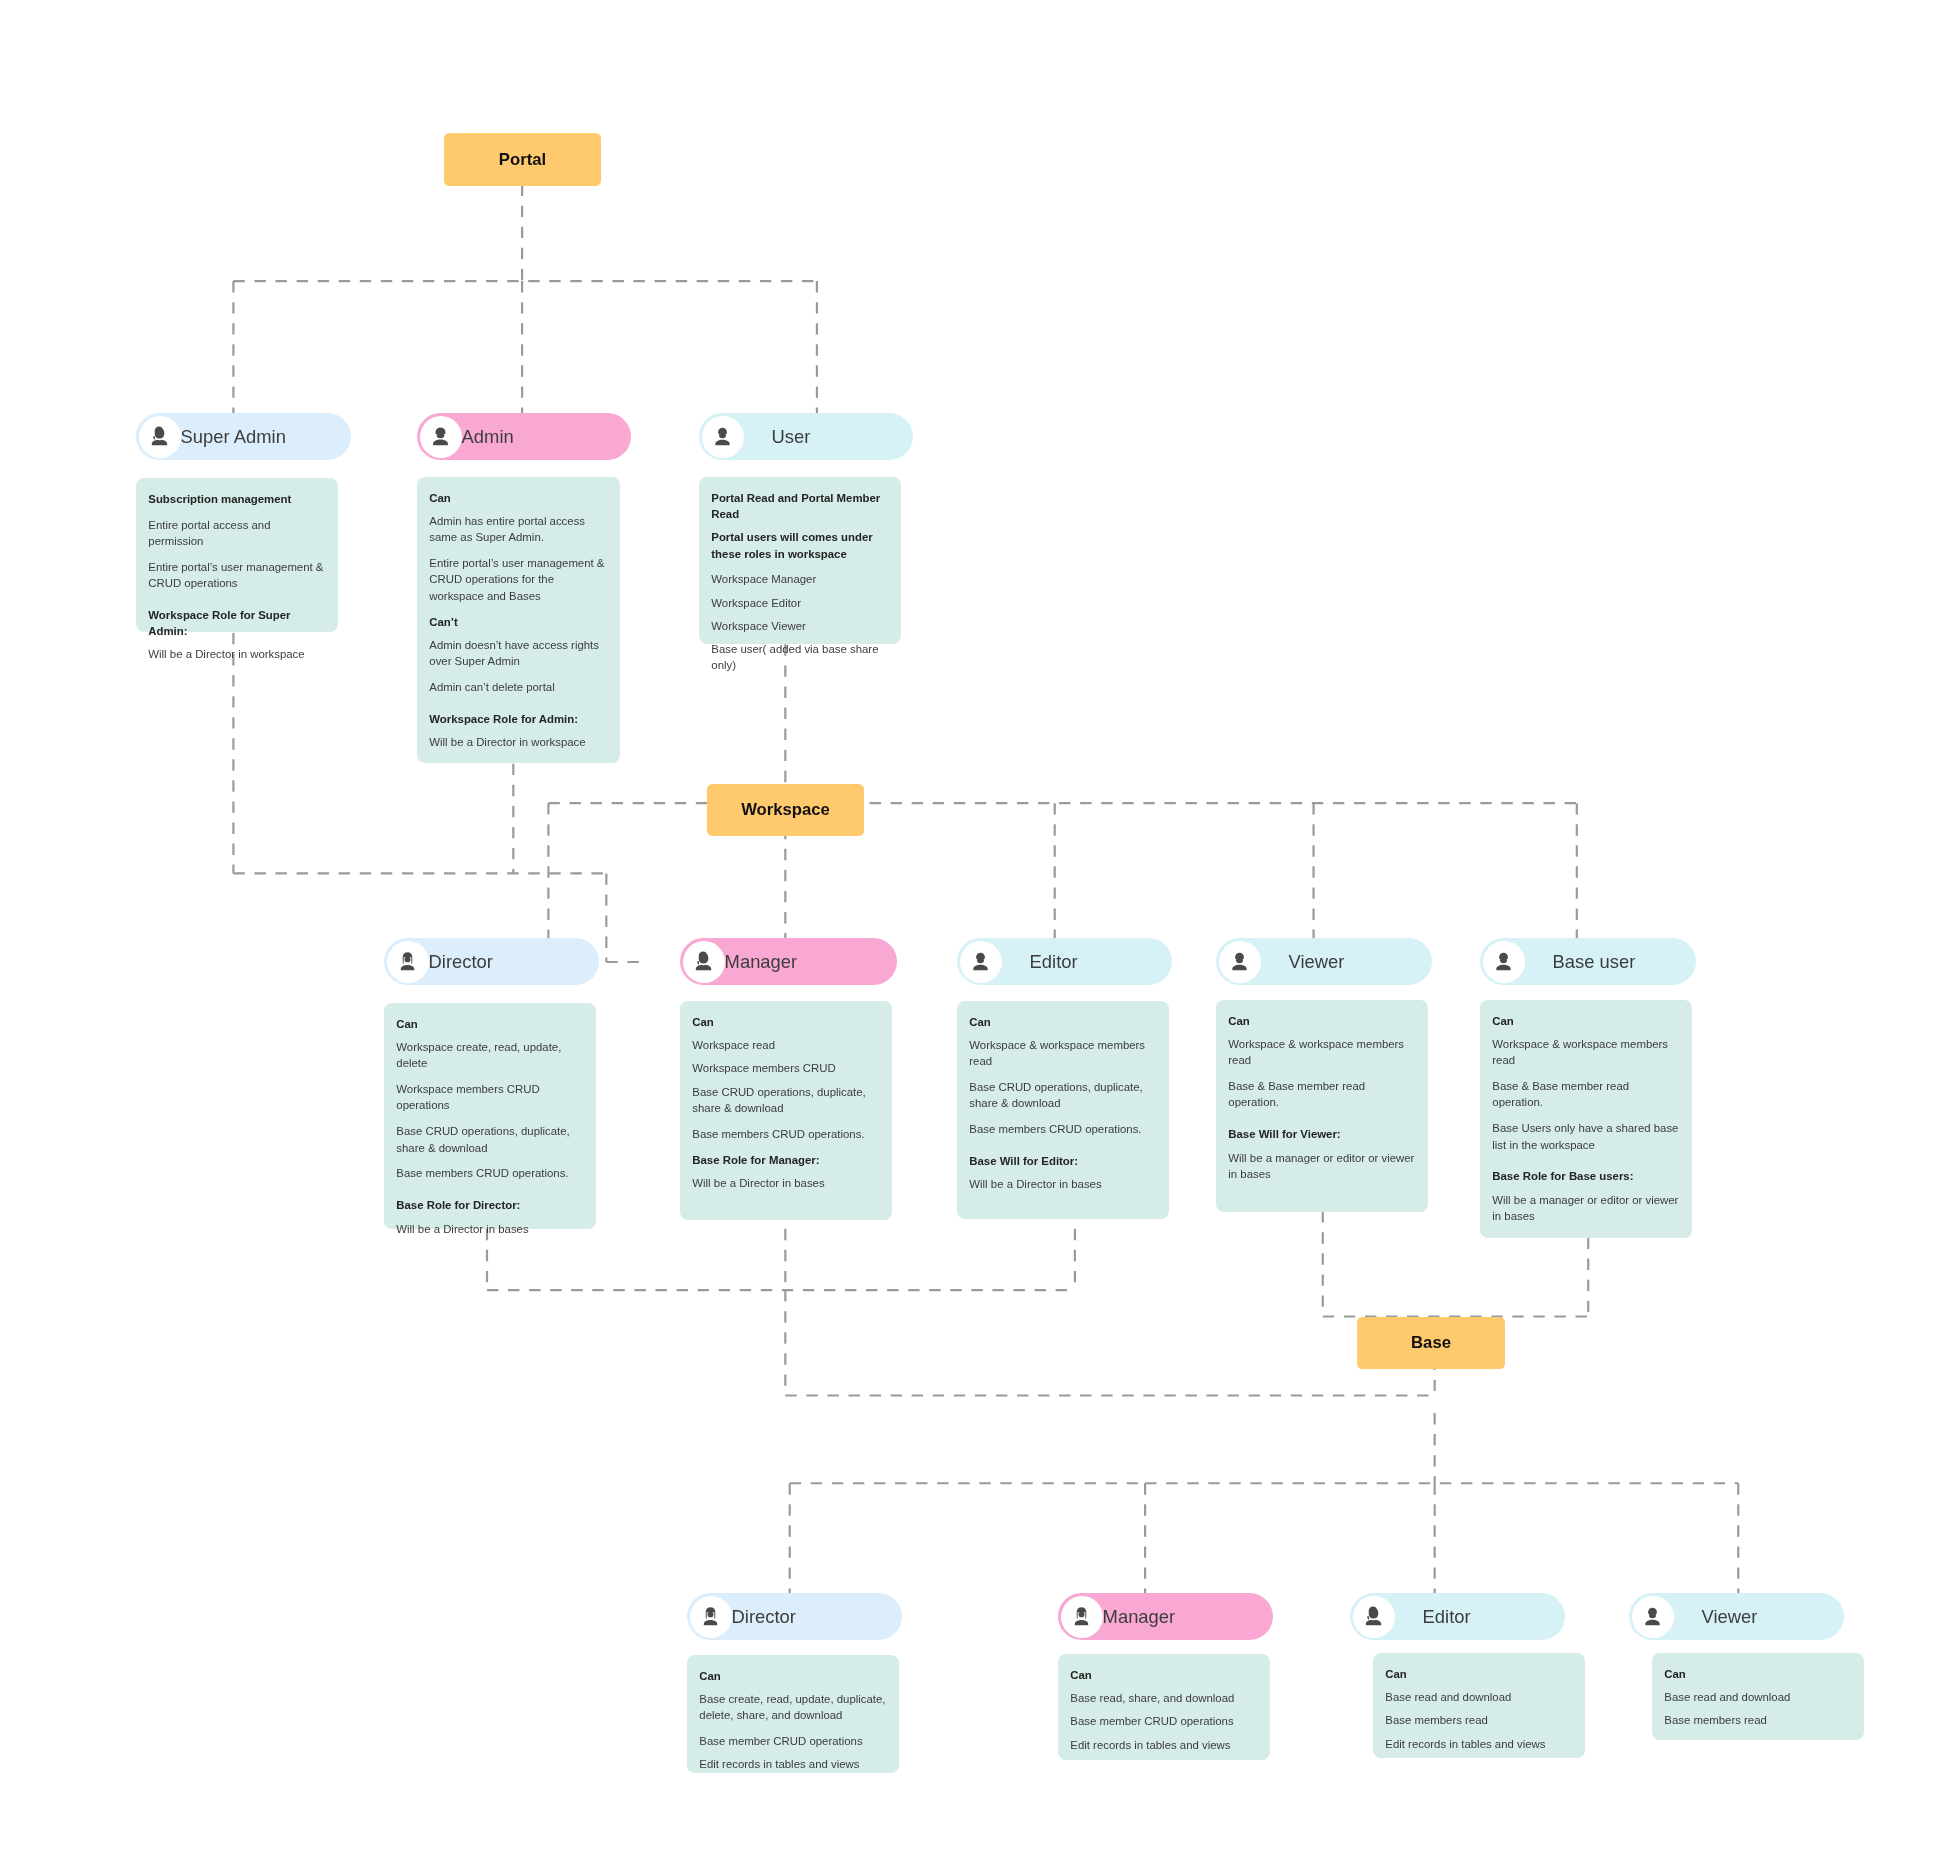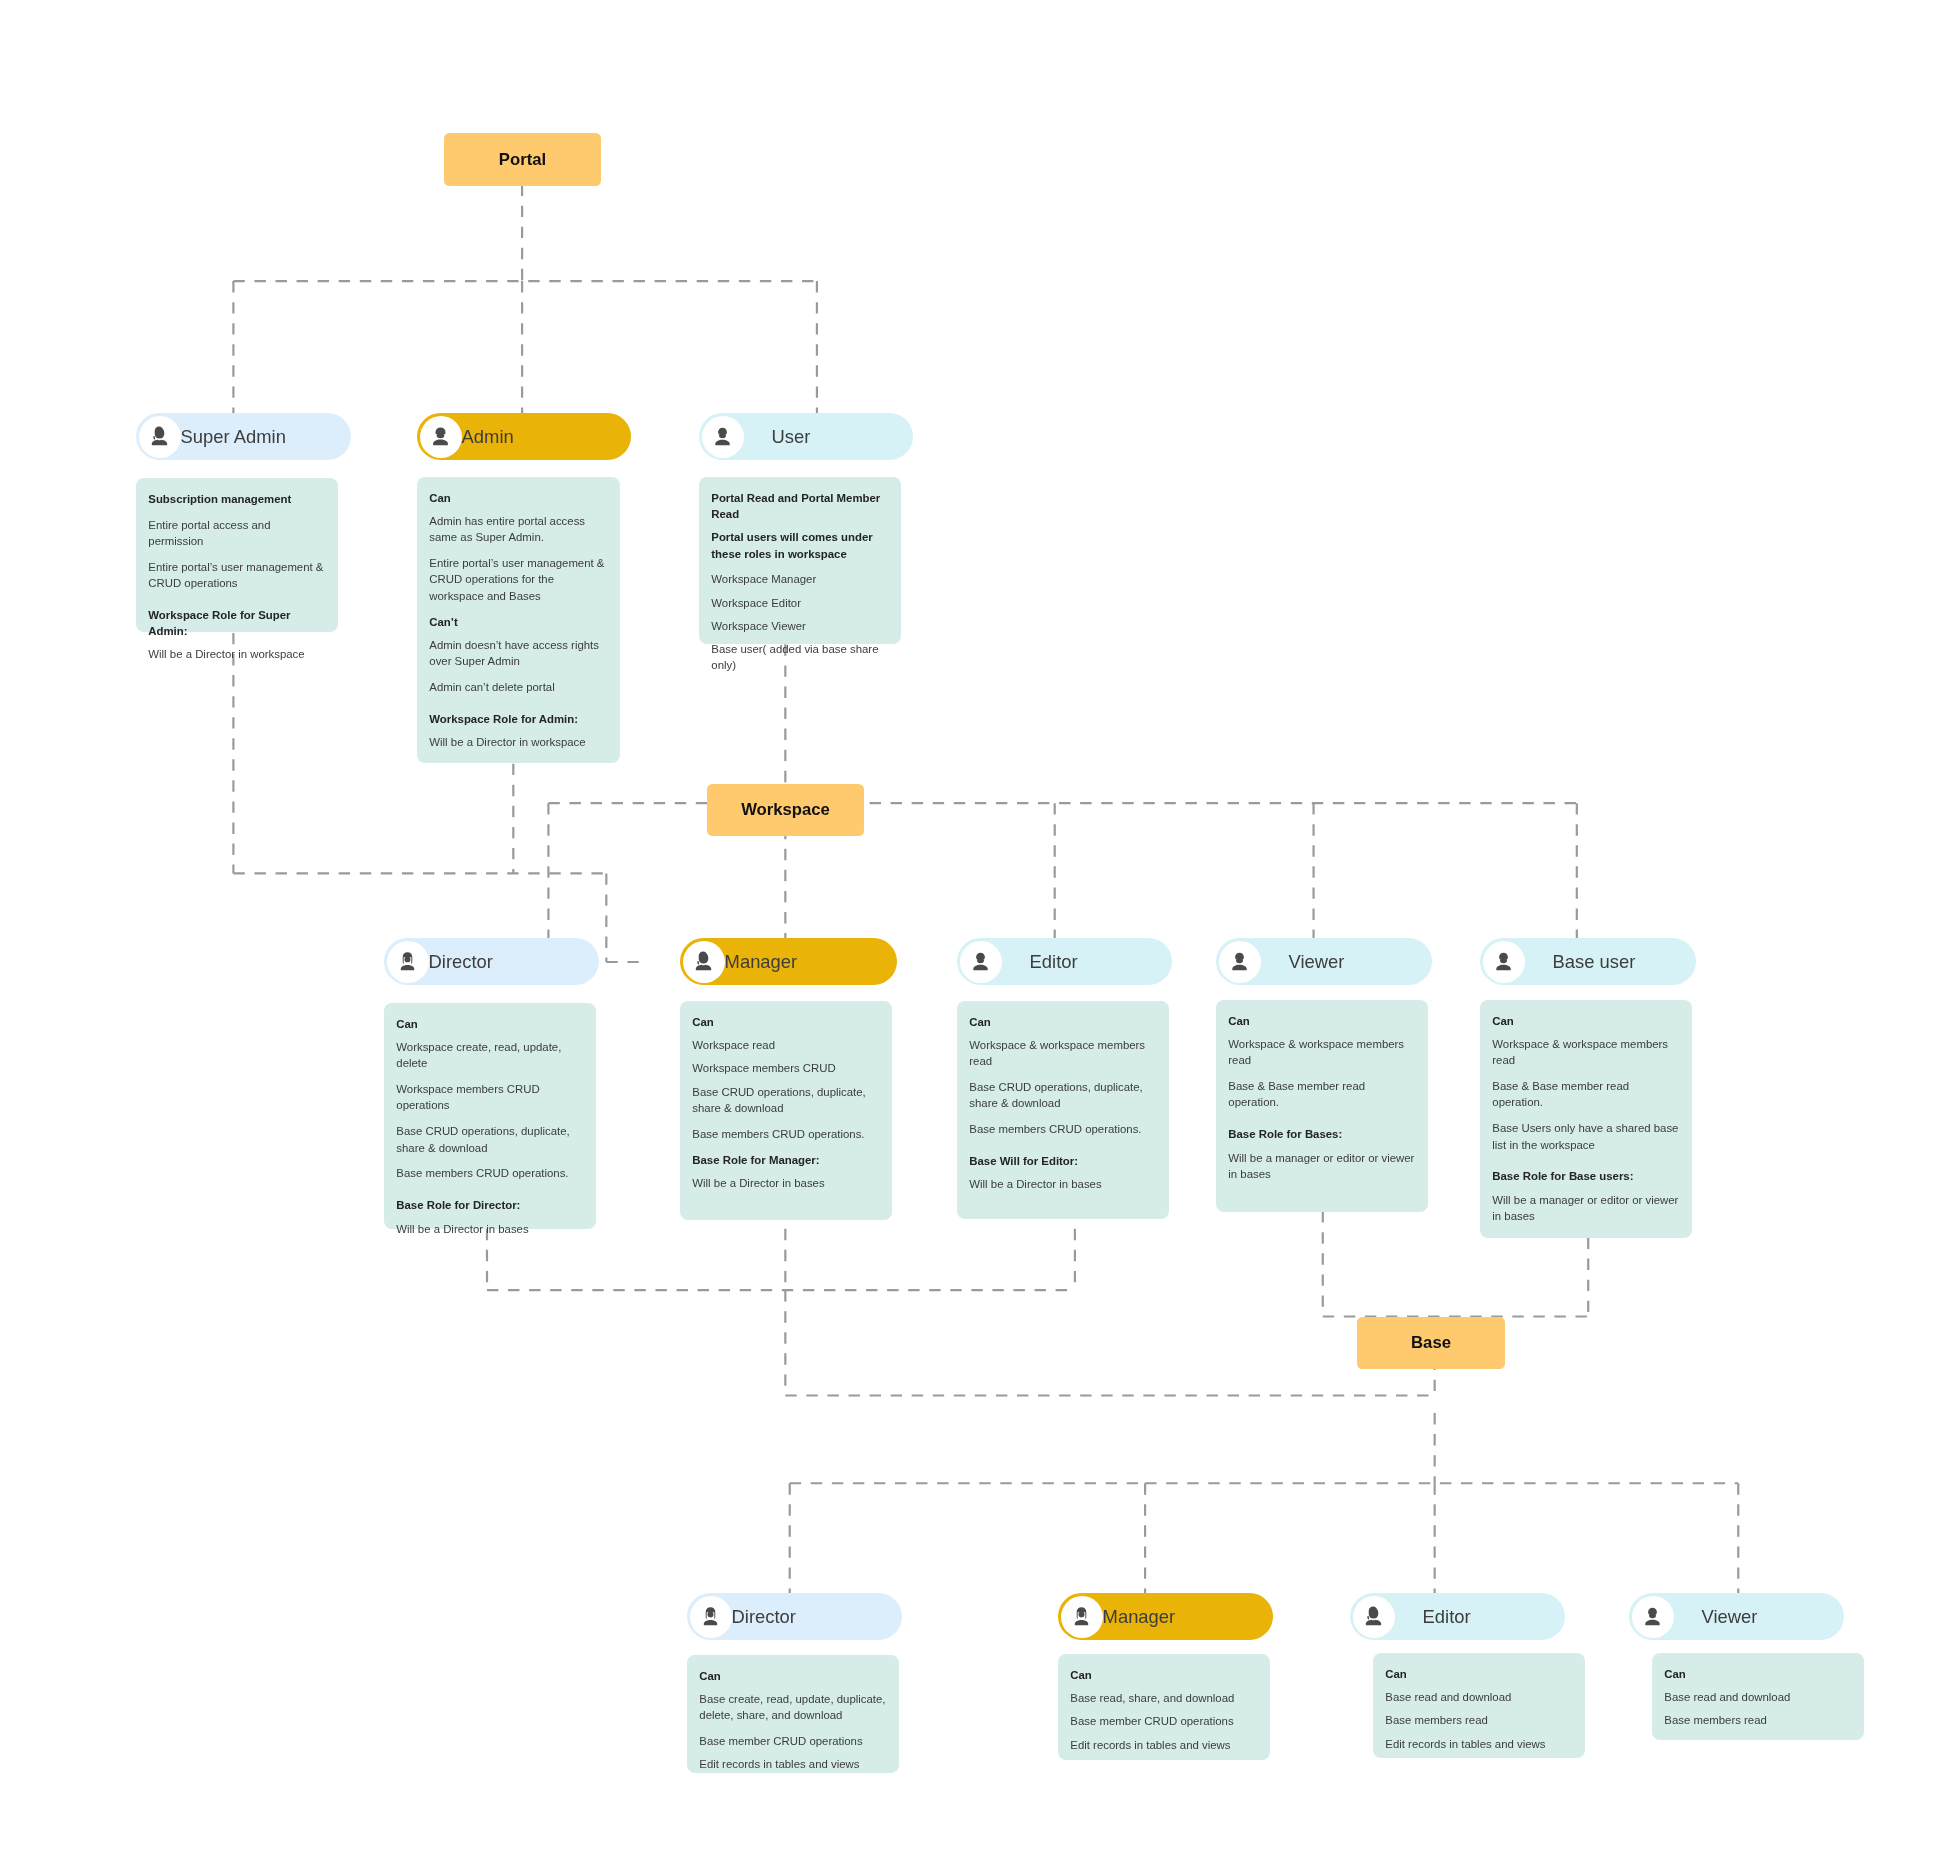--- a/index.html
+++ b/index.html
@@ -16,21 +16,21 @@
     display:flex;align-items:center;justify-content:center;
     font-weight:bold;color:#111111;
   }
 
   
   .pill{
     position:absolute;border-radius:438px;display:flex;align-items:center;
     box-sizing:border-box;padding:0;
   }
   .pill.blue{background:#dceefb;}
-  .pill.pink{background:#eab308;}
+  .pill.pink{background:#f9a8d4;}
   .pill.cyan{background:#d6f2f7;gap:28px;}
   .pill .avatar{
     width:42px;height:42px;border-radius:50%;background:#ffffff;
     display:flex;align-items:center;justify-content:center;flex:0 0 auto;
     margin-left:2.6px;
   }
   .pill .avatar svg{width:23px;height:23px;display:block;}
   .pill .plabel{
     flex:1 1 auto;text-align:left;font-size:18.4px;color:#3d3d3d;
     padding-right:11.4px;white-space:nowrap;
@@ -256,21 +256,21 @@
           </g>
         </svg>
     </span>
     <span class="plabel">Viewer</span>
   </div>
   <div class="card" style="left:1216px;top:1000px;width:212px;height:212px;">
     <div class="ln b tight">Can</div>
     <div class="ln">Workspace &amp; workspace members read</div>
     <div class="ln">Base &amp; Base member read operation.</div>
     <div class="gap"></div>
-    <div class="ln b tight">Base Role for Bases:</div>
+    <div class="ln b tight">Base Will for Viewer:</div>
     <div class="ln">Will be a manager or editor or viewer in bases</div>
   </div>
 
   <div class="pill cyan" style="left:1480px;top:938px;width:216px;height:47px;">
     <span class="avatar">
       <svg viewBox="0 0 24 24">
           <g fill="#4a4a4a">
             <path d="M12 2.8a4.6 4.6 0 0 0-4.6 4.6c0 .9.3 1.8.8 2.5h7.6c.5-.7.8-1.6.8-2.5A4.6 4.6 0 0 0 12 2.8z"></path>
             <ellipse cx="12" cy="11.2" rx="3.6" ry="2.6"></ellipse>
             <path d="M4.5 21v-1.5c0-2.3 3.4-4.2 7.5-4.2s7.5 1.9 7.5 4.2V21H4.5z"></path>

